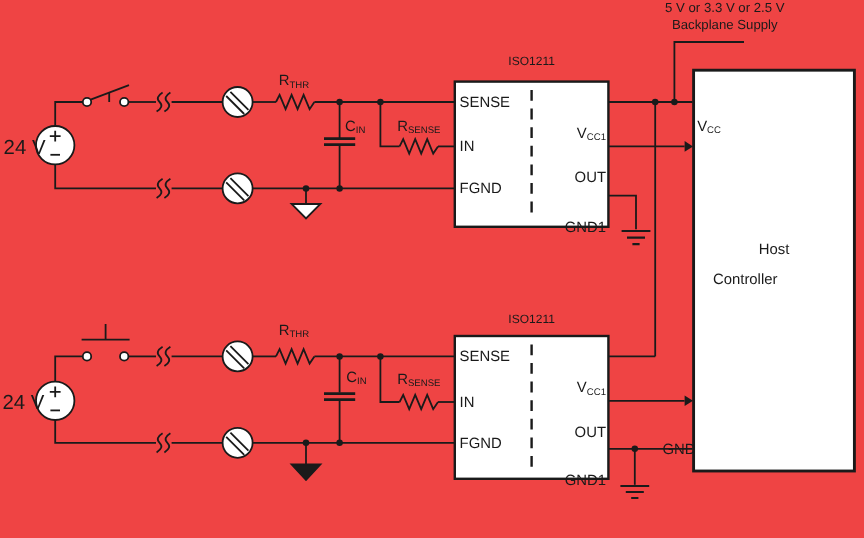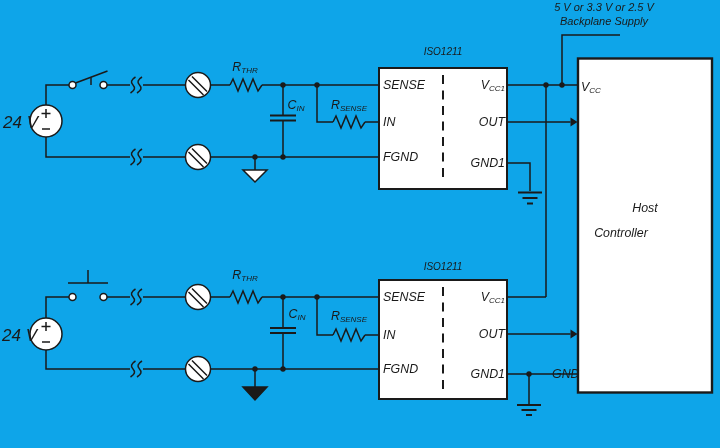--- a/index.html
+++ b/index.html
@@ -1,22 +1,22 @@
 <!DOCTYPE html>
 <html style="--line: #1a1a1a;"><head>
 <meta charset="utf-8">
 <style>
   html,body{margin:0;padding:0;}
   body{width:720px;height:448px;background:#fff;overflow:hidden;}
-  .canvas{position:relative;width:720px;height:448px;background:#0ea5e9;
-          font-family:"Liberation Sans","DejaVu Sans",sans-serif;color:var(--line,#1a1a1a);font-style:italic;}
+  .canvas{position:relative;width:720px;height:448px;background:#ef4444;
+          font-family:"Liberation Sans","DejaVu Sans",sans-serif;color:var(--line,#1a1a1a);}
   svg{position:absolute;left:0;top:0;}
   .t{position:absolute;white-space:nowrap;line-height:1;font-size:12.4px;color:var(--line,#1a1a1a);}
   .tc{transform:translateX(-50%);}
-  .tr{text-align:right;}
+  .tr{text-align:right;margin-top:26px;}
   .f11{font-size:11px;}
   .f115{font-size:17px;text-align:right;}
   .f113{font-size:11.3px;}
   .f13{font-size:10px;}
   .t sub{font-size:8px;vertical-align:-2px;letter-spacing:0;}
 </style>
 </head>
 <body>
 
 <div class="canvas">
@@ -201,19 +201,19 @@
 <div class="t tc" style="left:297px;top:308px;"><span>C</span><sub>IN</sub></div>
 <div class="t tc" style="left:349px;top:310px;"><span>R</span><sub>SENSE</sub></div>
 <div class="t tc f13" style="left:443px;top:262px;">ISO1211</div>
 <div class="t" style="left:383px;top:291px;">SENSE</div>
 <div class="t" style="left:383px;top:329px;">IN</div>
 <div class="t" style="left:383px;top:363px;">FGND</div>
 <div class="t tr" style="right:215px;top:291px;"><span>V</span><sub>CC1</sub></div>
 <div class="t tr" style="right:215px;top:328px;">OUT</div>
 <div class="t tr" style="right:215px;top:368px;">GND1</div>
 
-<div class="t" style="left:581px;top:81px;"><span>V</span><sub>CC</sub></div>
+<div class="t" style="left:581px;top:99px;"><span>V</span><sub>CC</sub></div>
 <div class="t" style="left:552px;top:368px;">GND</div>
 <div class="t tc" style="left:645px;top:202px;">Host</div>
 <div class="t tc" style="left:621px;top:227px;">Controller</div>
 
 
 </div>
 
 </body></html>

